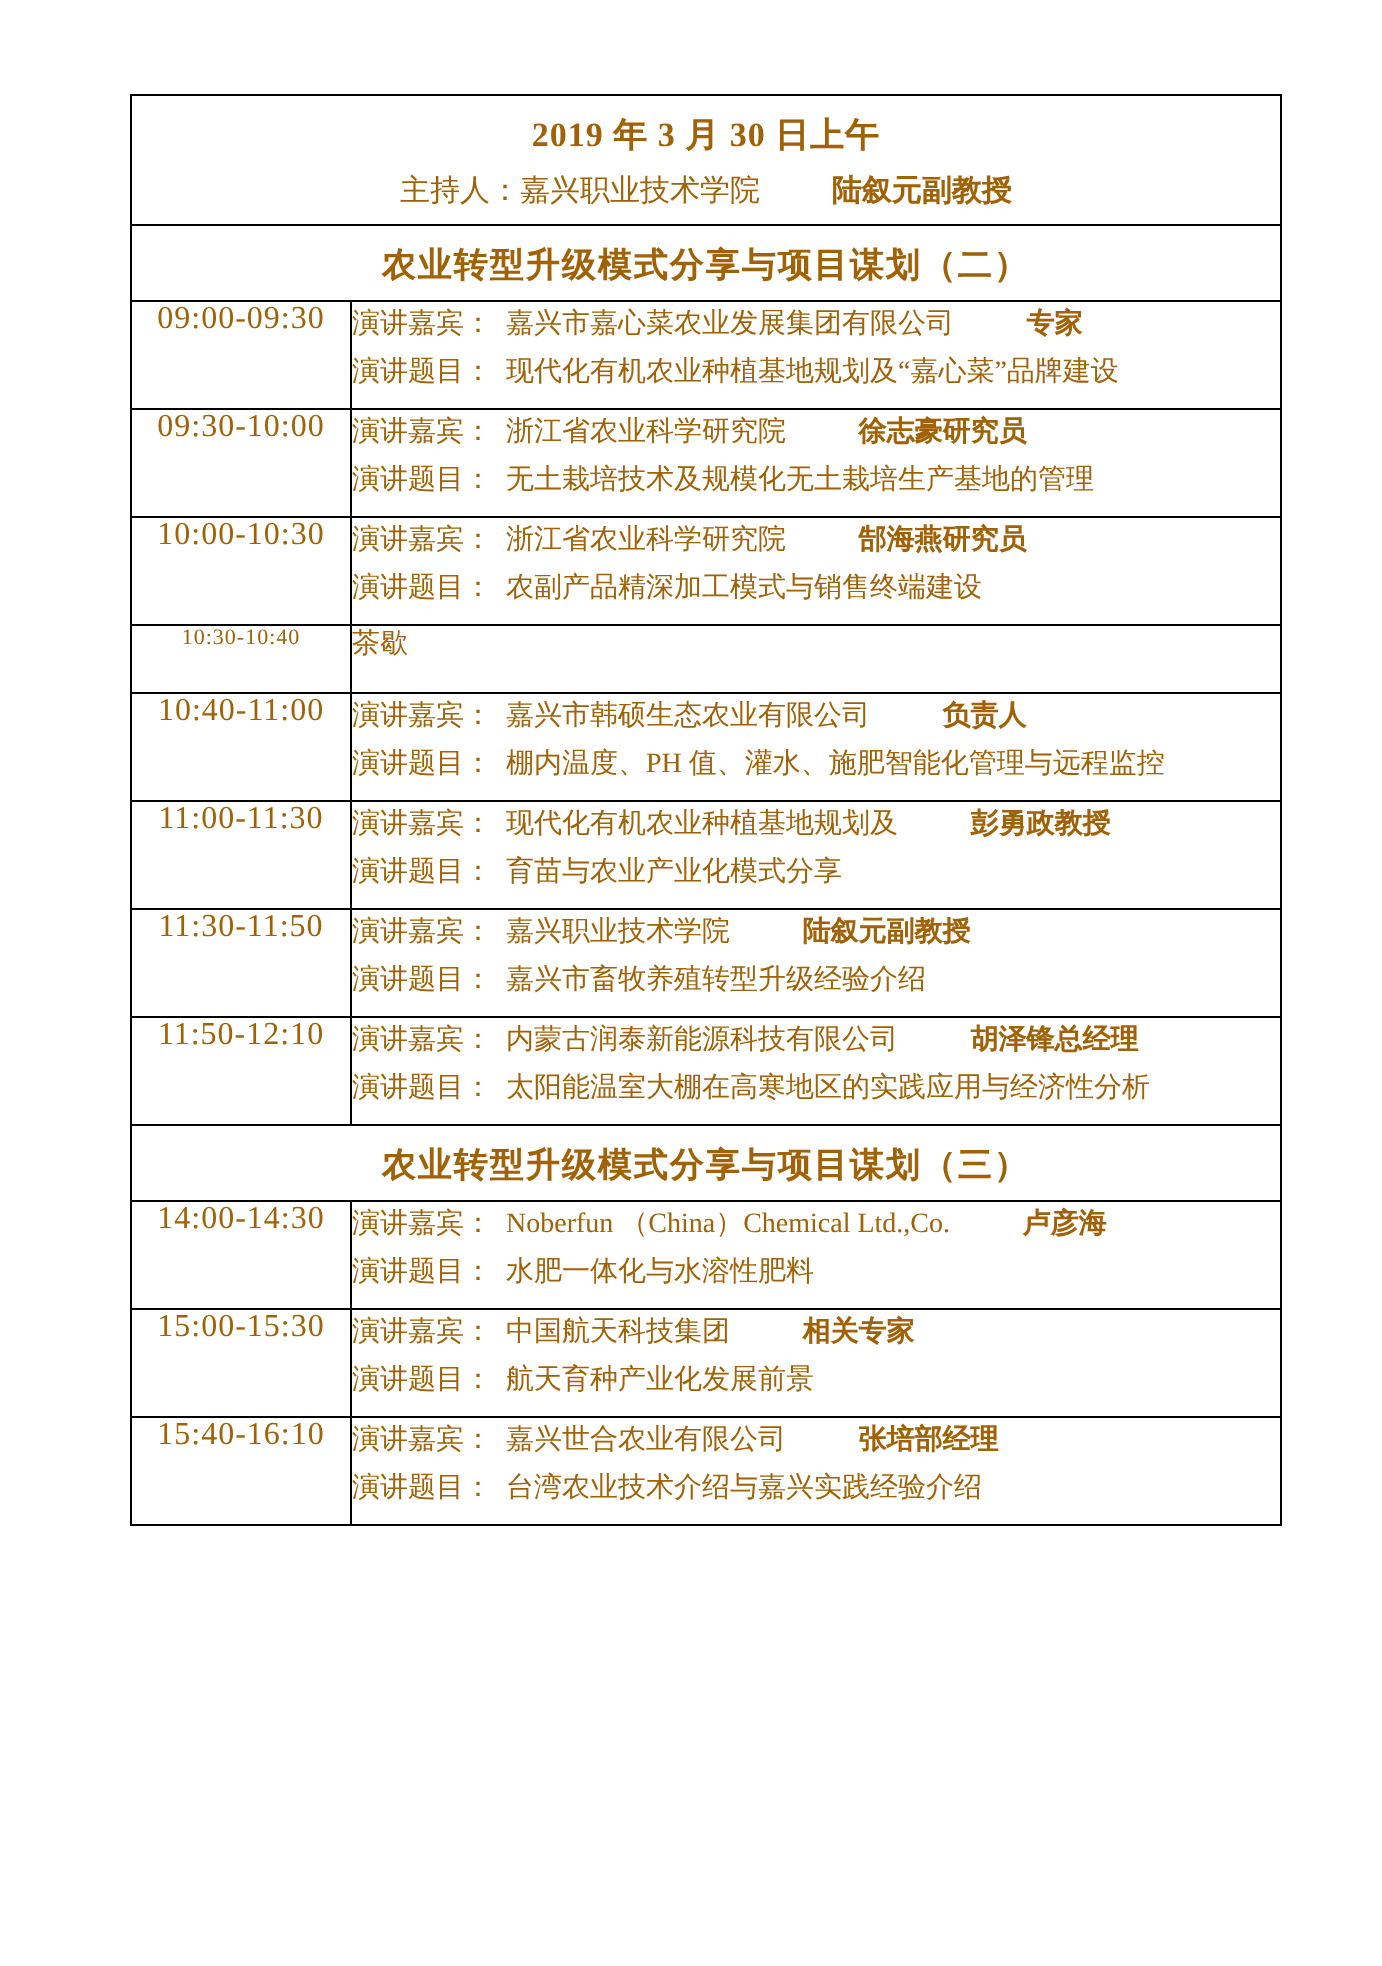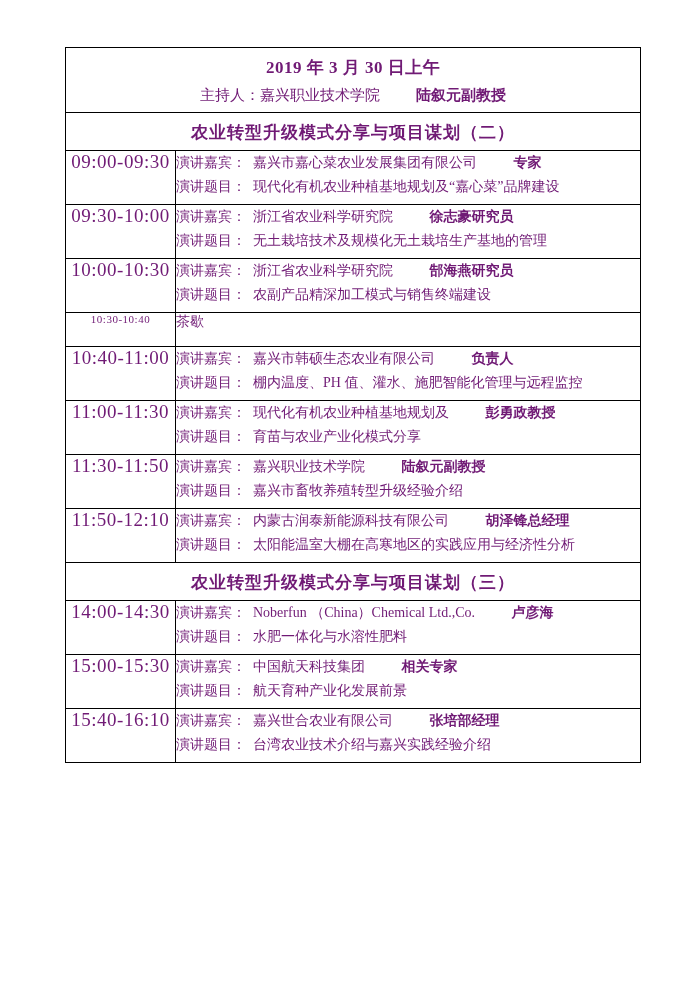--- a/index.html
+++ b/index.html
@@ -6,21 +6,21 @@
     margin: 0;
     padding: 0;
     background: #ffffff;
   }
   .page {
     position: relative;
     width: 691px;
     height: 983px;
     background: #ffffff;
     font-family: "Liberation Serif", "DejaVu Serif", serif;
-    color: #701a75;
+    color: #a16207;
     overflow: hidden;
   }
   table.schedule {
     position: absolute;
     left: 65px;
     top: 47px;
     width: 575px;
     border-collapse: collapse;
     table-layout: fixed;
   }
@@ -58,21 +58,21 @@
     font-size: 17px;
     font-weight: bold;
     padding-top: 8px;
     letter-spacing: 1px;
   }
 
   
   td.time-cell {
     height: 53px;
     text-align: center;
-    font-size: 19px;
+    font-size: 16px;
     padding-top: 8px;
     letter-spacing: 0.5px;
   }
   td.talk-cell {
     padding: 7px 8px 4px 12px;
     font-size: 14px;
   }
   .talk-line {
     line-height: 24px;
     white-space: nowrap;

